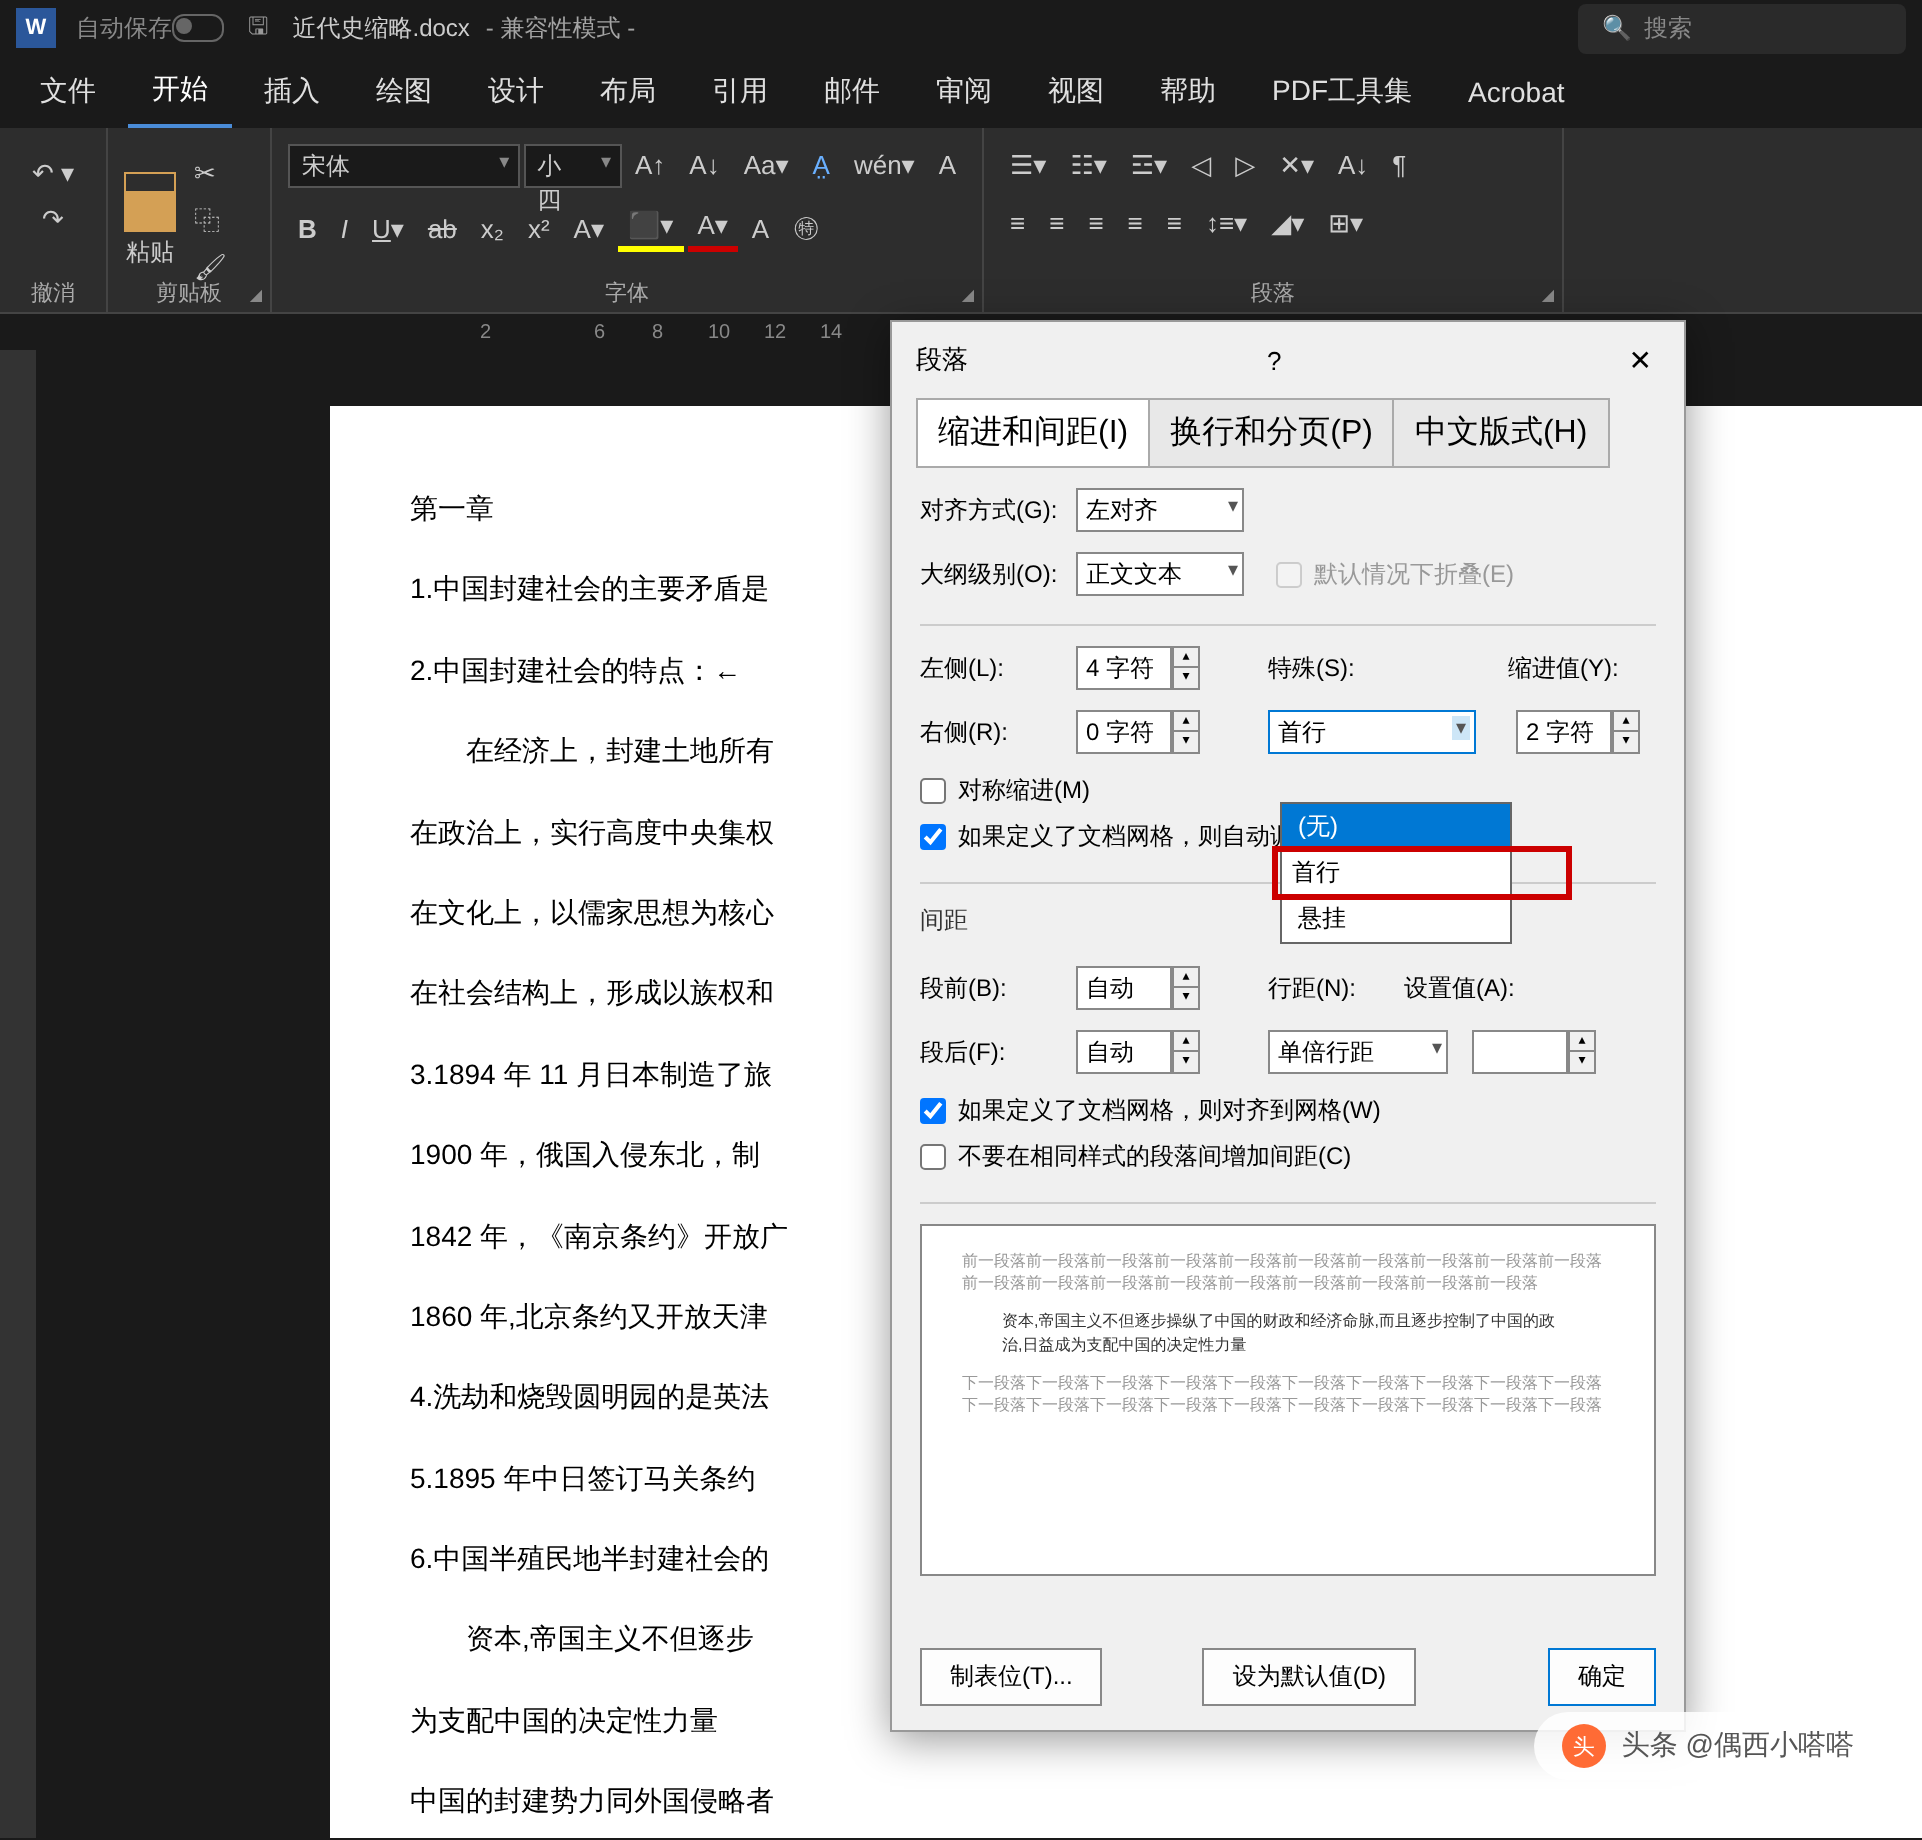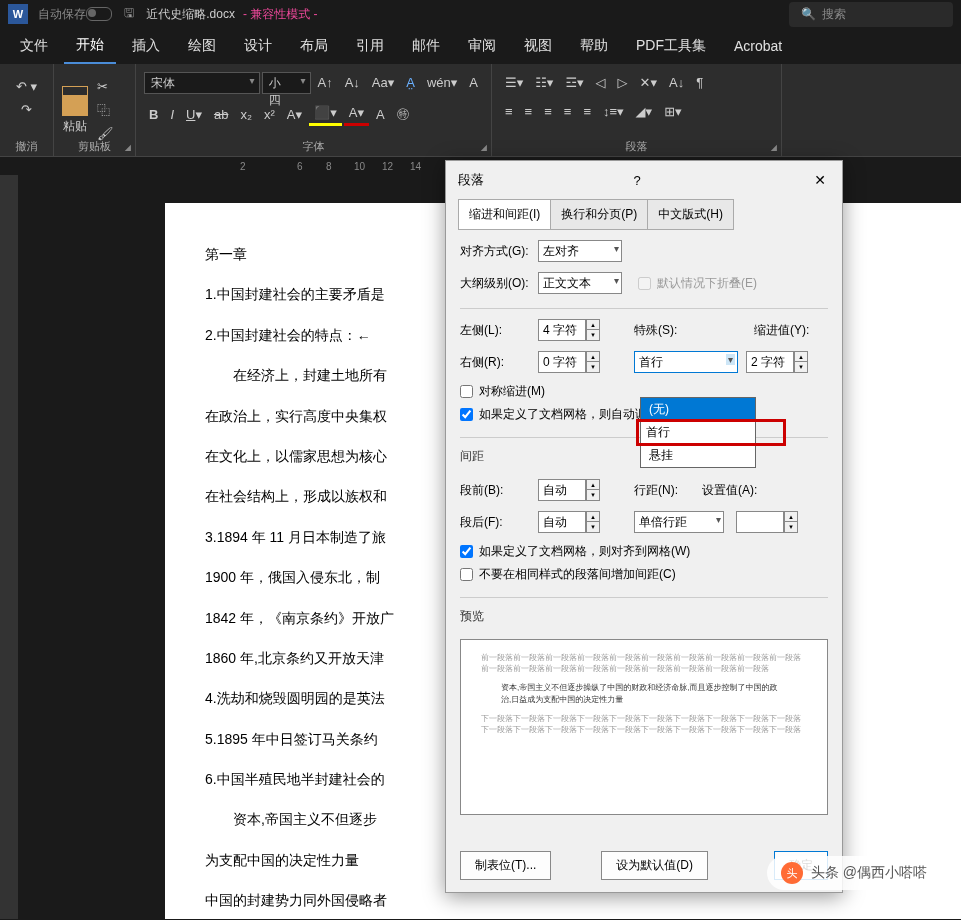--- a/index.html
+++ b/index.html
@@ -2,21 +2,21 @@
 <html><head>
 <meta charset="utf-8">
 <style>
 body{margin:0;font-family:"Microsoft YaHei",sans-serif;font-size:12px;background:#1a1a1a;overflow:hidden;width:961px;height:920px;position:relative}
 .titlebar{background:#1a1a1a;height:28px;display:flex;align-items:center;padding:0 8px;color:#888}
 .titlebar .wicon{width:20px;height:20px;background:#2b579a;color:#fff;display:flex;align-items:center;justify-content:center;font-weight:bold;margin-right:10px;font-size:11px}
 .titlebar .toggle{width:24px;height:12px;border:1px solid #666;border-radius:6px;margin-right:12px;position:relative}
 .titlebar .toggle::after{content:"";width:8px;height:8px;background:#666;border-radius:50%;position:absolute;left:1px;top:1px}
 .titlebar .saveicon{margin-right:12px;color:#999}
 .titlebar .docname{color:#ccc;margin-right:8px}
-.titlebar .compat{color:#ec4899}
+.titlebar .compat{color:#a3a3a3}
 .titlebar .search{margin-left:auto;background:#2a2a2a;padding:4px 12px;border-radius:4px;color:#888;width:140px;display:flex;align-items:center;gap:6px}
 .tabs{background:#1a1a1a;height:36px;display:flex;align-items:center;padding:0 8px;gap:4px}
 .tabs .tab{padding:8px 12px;color:#e0e0e0;cursor:pointer;font-size:14px}
 .tabs .tab.active{color:#fff;font-weight:normal;border-bottom:2px solid #4a8cd8}
 .ribbon{background:#2d2d2d;height:92px;display:flex;border-bottom:1px solid #444}
 .rgroup{border-right:1px solid #444;padding:4px 8px;display:flex;flex-direction:column;height:100%;box-sizing:border-box;position:relative}
 .rgroup .glabel{position:absolute;bottom:2px;left:0;right:0;text-align:center;color:#aaa;font-size:11px}
 .rgroup .expand{position:absolute;bottom:4px;right:4px;color:#888;font-size:8px}
 .rgroup .tools{display:flex;gap:4px;flex:1;align-items:center}
 .rbtn{color:#ccc;padding:3px 5px;cursor:pointer;font-size:13px;display:flex;align-items:center}
@@ -34,21 +34,21 @@
 .doc-area{background:#1a1a1a;position:relative;height:744px;overflow:hidden}
 .vruler{position:absolute;left:0;top:0;width:18px;background:#333;height:100%;color:#888;font-size:9px}
 .page{position:absolute;left:165px;top:28px;width:780px;height:900px;background:#fff;padding:40px 40px}
 .page p{margin:0 0 18px 0;font-size:14px;color:#000;line-height:1.6}
 .page .indent{text-indent:2em}
 .dialog{position:absolute;left:445px;top:160px;width:396px;background:#f0f0f0;border:1px solid #999;box-shadow:0 4px 20px rgba(0,0,0,0.4);font-size:12px;z-index:100}
 .dialog .dtitle{padding:10px 12px;display:flex;align-items:center;font-size:13px}
 .dialog .dtitle .dclose{margin-left:auto;cursor:pointer;font-size:14px;padding:0 4px}
 .dialog .dhelp{margin-left:auto;cursor:pointer;margin-right:20px}
 .dtabs{display:flex;padding:0 12px;gap:0}
-.dtab{padding:6px 10px;border:1px solid #aaa;background:#fff;cursor:pointer;font-size:12px;margin-right:-1px}
+.dtab{padding:6px 10px;border:1px solid #aaa;background:#fff;cursor:pointer;font-size:16px;margin-right:-1px}
 .dtab.inactive{background:#e8e8e8;border-bottom:1px solid #aaa}
 .dbody{padding:10px 14px;background:#f0f0f0}
 .dsec{margin-bottom:14px}
 .dsec .shdr{font-size:12px;color:#333;margin-bottom:10px;padding-bottom:4px}
 .drow{display:flex;align-items:center;gap:8px;margin-bottom:10px}
 .drow .lbl{width:70px;font-size:12px}
 .drow .lbl2{width:60px;font-size:12px}
 .drow .lbl3{font-size:12px}
 .dsel{border:1px solid #888;background:#fff;padding:2px 4px;font-size:12px;height:22px;box-sizing:border-box;position:relative}
 .dsel .arr{position:absolute;right:2px;top:2px;font-size:10px;color:#555}
@@ -265,21 +265,21 @@
       <div class="drow">
         <span class="lbl">右侧(R):</span>
         <div style="display:flex">
             <input class="dinp" value="0 字符" style="">
             <div class="spin">
               <div>▴</div>
               <div>▾</div>
             </div>
           </div>
         <div class="dsel" style="width:104px;margin-left:26px;border-color:#0078d4"><span>首行</span><span class="arr" style="background:#cde6f7;padding:0 2px">▾</span></div>
-        <div style="display:flex;margin-left:0">
+        <div style="display:flex;margin-left:12px">
             <input class="dinp" value="2 字符" style="">
             <div class="spin">
               <div>▴</div>
               <div>▾</div>
             </div>
           </div>
       </div>
 
       <div class="dropdown" style="left:180px;top:78px;width:114px">
         <div class="opt sel">(无)</div>
@@ -332,21 +332,20 @@
           <input type="checkbox" checked="" style="">
           <span>如果定义了文档网格，则对齐到网格(W)</span>
         </label>
       <label class="chk">
           <input type="checkbox" style="">
           <span>不要在相同样式的段落间增加间距(C)</span>
         </label>
     </div>
     <hr class="sep">
     <div class="dsec">
-      <div class="shdr">预览</div>
       <div class="preview">
         <div>前一段落前一段落前一段落前一段落前一段落前一段落前一段落前一段落前一段落前一段落前一段落前一段落前一段落前一段落前一段落前一段落前一段落前一段落前一段落</div>
         <div class="pv-bold" style="margin:8px 0">资本,帝国主义不但逐步操纵了中国的财政和经济命脉,而且逐步控制了中国的政治,日益成为支配中国的决定性力量</div>
         <div>下一段落下一段落下一段落下一段落下一段落下一段落下一段落下一段落下一段落下一段落下一段落下一段落下一段落下一段落下一段落下一段落下一段落下一段落下一段落下一段落</div>
       </div>
     </div>
   </div>
   <div class="dfooter">
     <button class="dbtn">制表位(T)...</button>
     <button class="dbtn" style="margin-left:40px">设为默认值(D)</button>

